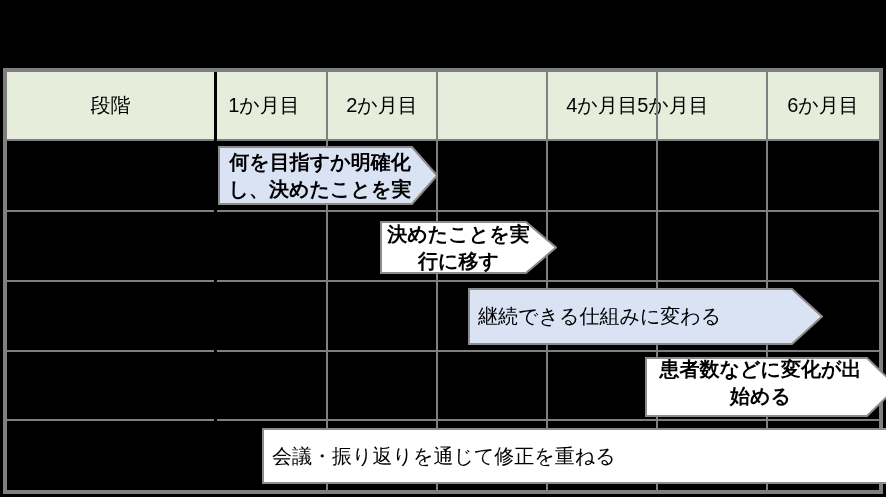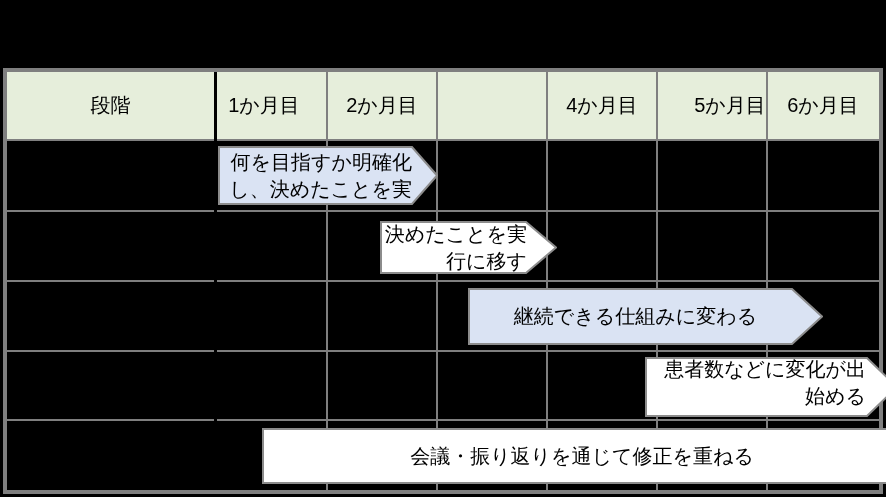--- a/index.html
+++ b/index.html
@@ -96,35 +96,35 @@
     flex-direction: column;
     justify-content: center;
     font-size: 20px;
     line-height: 27px;
     color: #000000;
   }
   .arrow-label span {
     display: block;
     white-space: nowrap;
   }
-  .label-left { align-items: flex-end; text-align: left; }
-  .label-center { align-items: center; text-align: center; }
+  .label-left { align-items: center; text-align: left; font-weight: bold; }
+  .label-center { align-items: flex-start; text-align: center; }
 </style>
 </head>
 <body>
 
 <div class="canvas">
   <div class="gantt-table">
 
     <div class="header-band"></div>
     <div class="header-cell" style="left:0; width:207px;border-radius:22px;">段階</div>
     <div class="header-cell" style="left:210px; width:94px;">1か月目</div>
     <div class="header-cell" style="left:320px; width:110px;">2か月目</div>
     <div class="header-cell" style="left:540px; width:110px;">4か月目</div>
-    <div class="header-cell" style="left:668px; width:110px;">5か月目</div>
+    <div class="header-cell" style="left:611px; width:110px;">5か月目</div>
     <div class="header-cell" style="left:760px; width:112px;">6か月目</div>
 
     <div class="vline" style="left:319px;"></div>
     <div class="vline" style="left:429px;"></div>
     <div class="vline" style="left:539px;"></div>
     <div class="vline" style="left:649px;"></div>
     <div class="vline" style="left:759px;"></div>
     <div class="stage-divider"></div>
 
     <div class="hline" style="top:67px;"></div>

